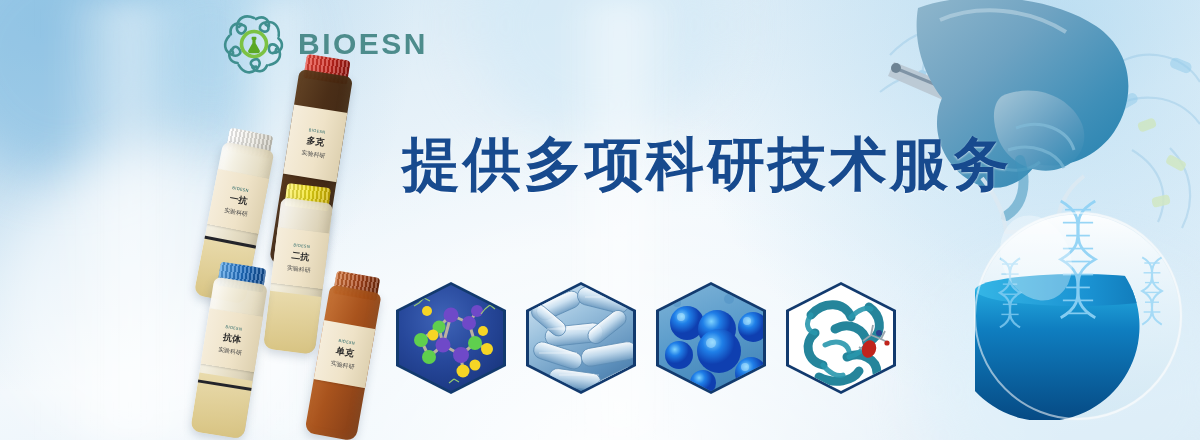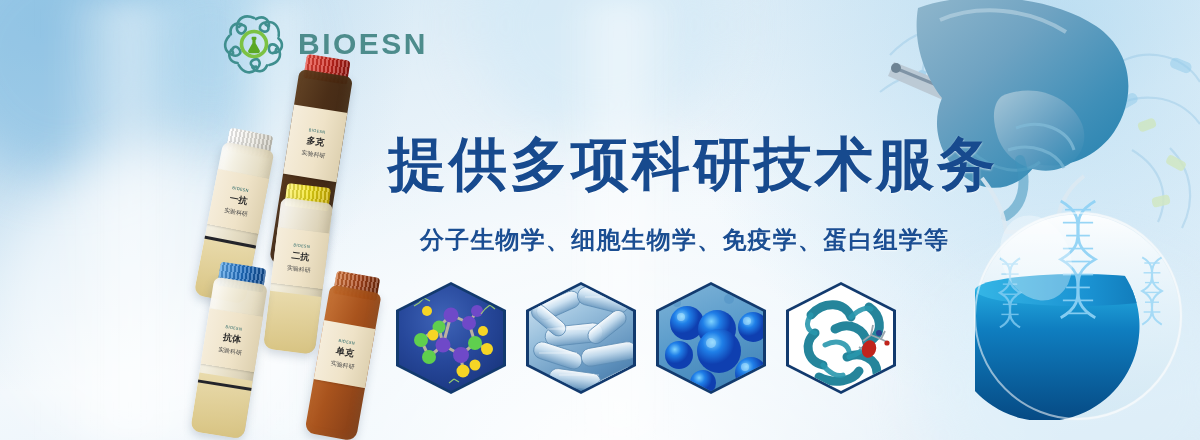--- a/index.html
+++ b/index.html
@@ -40,21 +40,21 @@
     font-size:30px; font-weight:700; letter-spacing:2.5px;
     color:#4d8c8c; font-family:"Liberation Sans", sans-serif;
   }
   .logo-cn {
     font-size:29px; font-weight:700; letter-spacing:3px; color:#4d8c8c;
     margin-top:3px; font-family:"DejaVu Sans", sans-serif;
   }
 
   
   .headline {
-    position:absolute; left:388px; top:126px; z-index:11;
+    position:absolute; left:402px; top:126px; z-index:11;
     font-family:"DejaVu Sans", sans-serif;
     font-size:58px; font-weight:700; letter-spacing:3px;
     color:#174a8e; white-space:nowrap;
     text-shadow:0 1px 2px rgba(255,255,255,.65);
   }
   .subline {
     position:absolute; left:420px; top:224px; z-index:11;
     font-family:"DejaVu Sans", sans-serif;
     font-size:24px; font-weight:700; letter-spacing:1.2px;
     color:#1b4e92; white-space:nowrap;
@@ -362,21 +362,20 @@
                    L 39.8 45.2 C 41.4 45.2, 42.4 43.6, 41.6 42.2 L 37.6 35.2 L 37.6 31.8 Z"></path>
         </g>
       </svg>
     </div>
     <div class="logo-text" data-interactable="false">
       <span class="logo-en" data-interactable="false">BIOESN</span>
     </div>
   </div>
 
   <div class="headline" data-interactable="false">提供多项科研技术服务</div>
-  <div class="subline" data-interactable="false">分子生物学、细胞生物学、免疫学、蛋白组学等</div>
 
   <div class="hex-row" data-interactable="false">
 
     <div class="hex" data-interactable="true">
       <div class="hex-in" data-interactable="false">
         <div class="hx1-bg" data-interactable="false"></div>
         <svg viewBox="0 0 110 112" width="110" height="112" style="position:absolute;inset:0">
           <g stroke="#c9bda0" stroke-width="3" stroke-linecap="round" opacity=".9">
             <path d="M22 55 L40 42 M40 42 L52 30 M52 30 L70 38 M70 38 L78 26"></path>
             <path d="M40 42 L44 60 M44 60 L30 72 M44 60 L62 70 M62 70 L76 58 M76 58 L88 64"></path>

